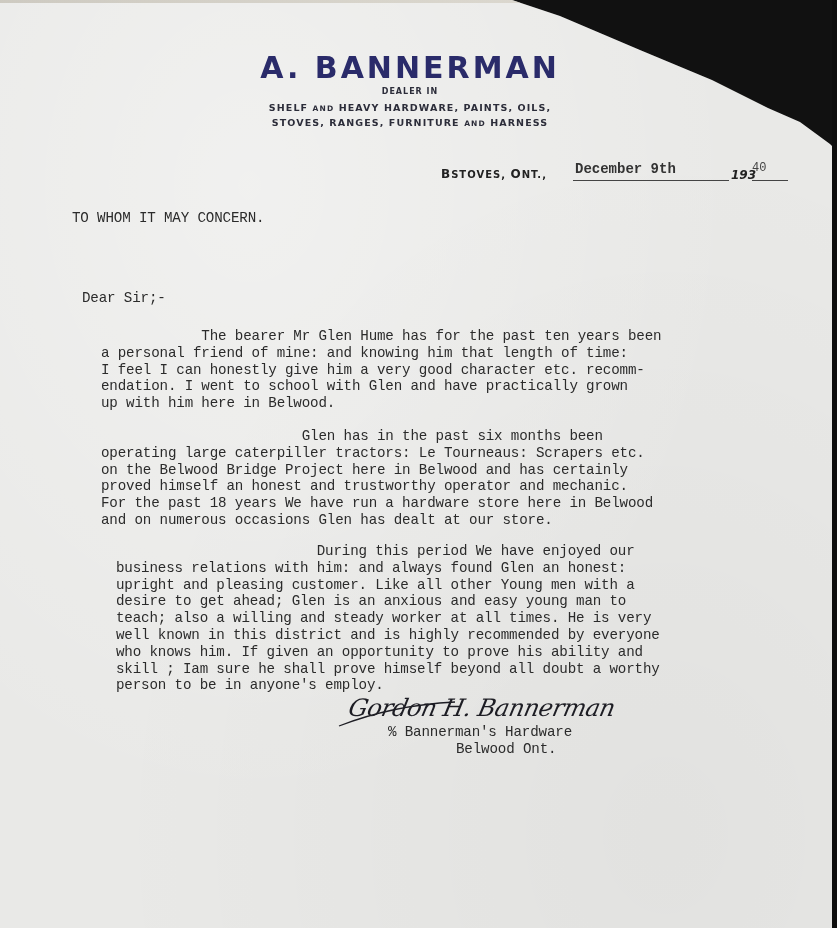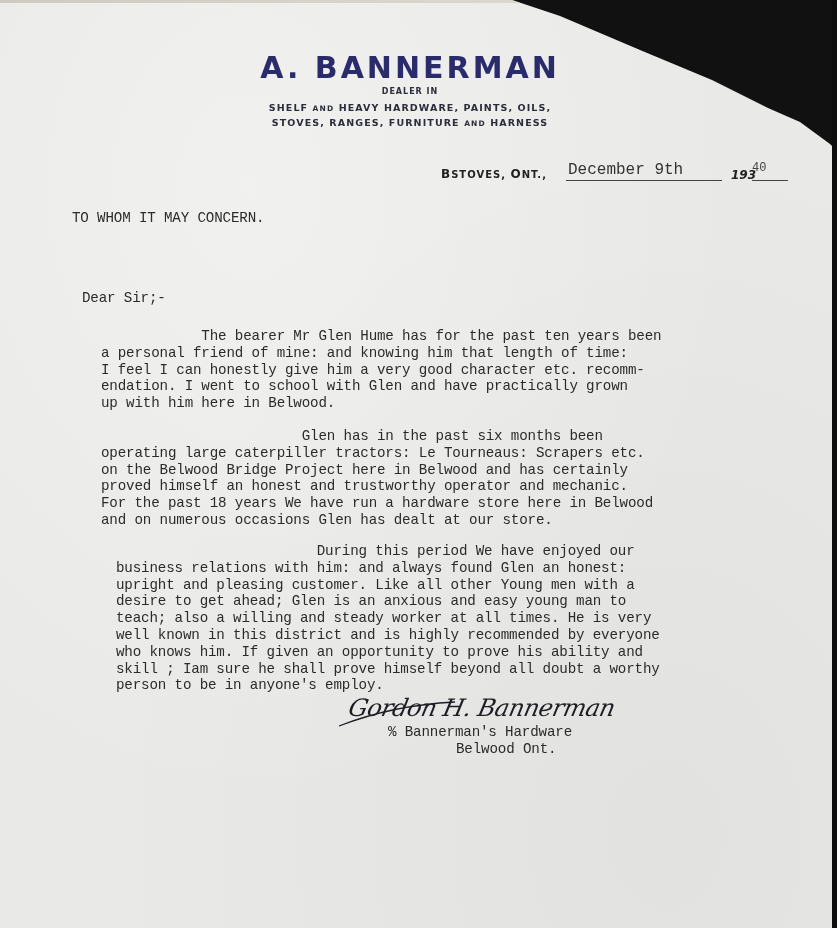--- a/index.html
+++ b/index.html
@@ -81,29 +81,30 @@
       left: 0;
       top: 7px;
       font-family: "DejaVu Sans", sans-serif;
       font-weight: bold;
       font-size: 12px;
       letter-spacing: 1px;
     }
     .place .sc { font-size: 10px; }
     .date-typed {
       position: absolute;
-      left: 125px;
+      left: 132px;
       top: 1px;
       width: 154px;
       border-bottom: 1px solid #444;
       font-family: "Liberation Mono", monospace;
-      font-size: 16px;
+      font-size: 14px;
       color: #333;
       height: 19px;
       padding-left: 2px;
+      font-weight: bold;
     }
     .year-prefix {
       position: absolute;
       left: 290px;
       top: 8px;
       font-family: "DejaVu Sans", sans-serif;
       font-weight: bold;
       font-size: 12px;
       font-style: italic;
     }

